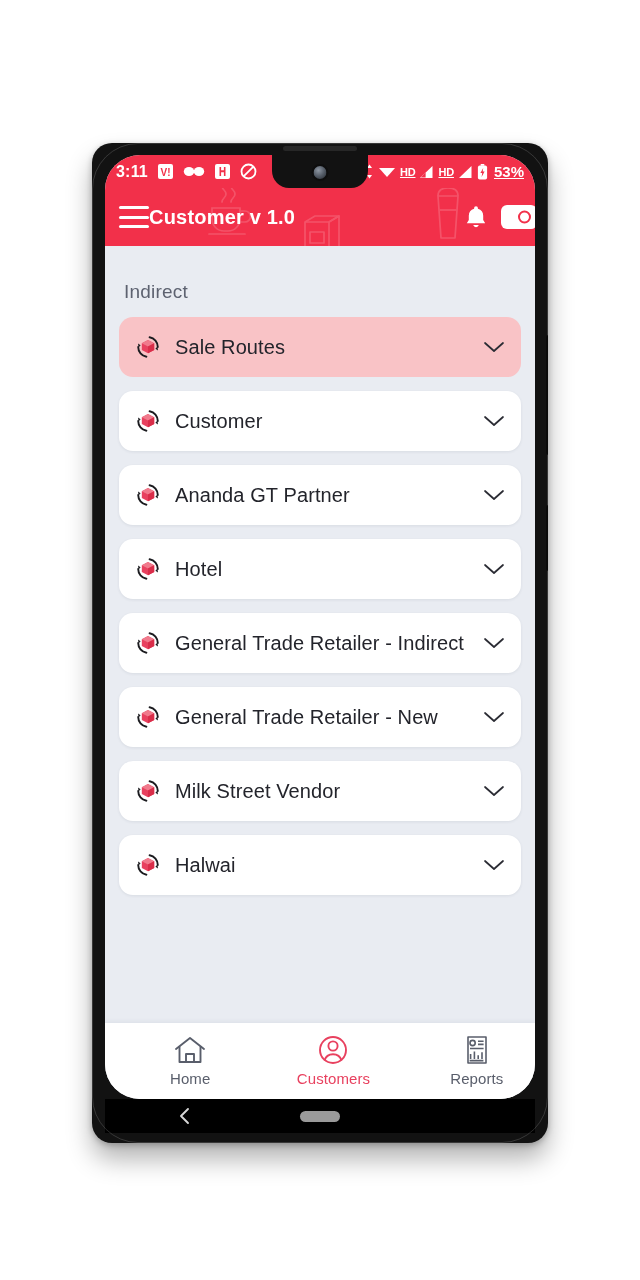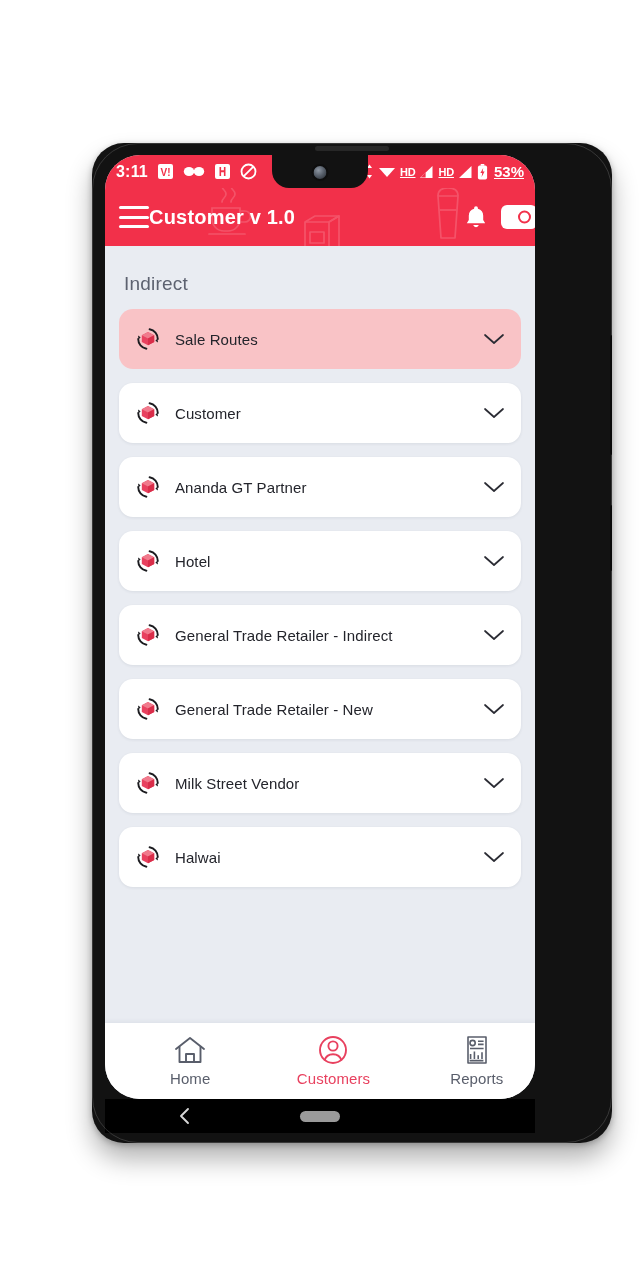--- a/index.html
+++ b/index.html
@@ -11,24 +11,24 @@
     background: #ffffff;
     font-family: "Liberation Sans", sans-serif;
     overflow: hidden;
   }
 
   
   #phone-frame {
     position: absolute;
     left: 92px;
     top: 143px;
-    width: 520px;
+    width: 456px;
     height: 1000px;
     background: #121212;
-    border-radius: 32px;
+    border-radius: 20px;
     box-shadow: 0 16px 26px rgba(0,0,0,0.30), 0 2px 6px rgba(0,0,0,0.25);
     overflow: hidden;
   }
   #phone-bezel-hi {
     position: absolute;
     inset: 0;
     border-radius: 46px;
     border: 1px solid rgba(255,255,255,0.16);
     pointer-events: none;
     z-index: 60;
@@ -195,21 +195,21 @@
     width: 9px; height: 9px;
     border-radius: 50%;
     border: 2px solid #F2304A;
   }
 
   
   #content-area {
     position: relative;
     background: #E9ECF2;
     height: 720px;
-    padding: 8px 14px;
+    padding: 16px 14px;
     overflow: hidden;
   }
   #section-label {
     font-size: 19px;
     color: #5d6270;
     padding: 19px 5px 14px 5px;
     letter-spacing: .2px;
   }
   .list-card {
     height: 60px;
@@ -222,21 +222,21 @@
     box-shadow: 0 1px 3px rgba(40,50,80,0.09);
     cursor: pointer;
   }
   .list-card.active {
     background: #F9C3C6;
     box-shadow: none;
   }
   .card-icon { flex: 0 0 auto; margin-right: 14px; display:block; }
   .card-label {
     flex: 1 1 auto;
-    font-size: 15px;
+    font-size: 20px;
     color: #23242b;
     letter-spacing: .1px;
     white-space: nowrap;
   }
   .chevron { flex: 0 0 auto; display: block; }
 
   
   #bottom-nav {
     position: absolute;
     left: 0; bottom: 0;

